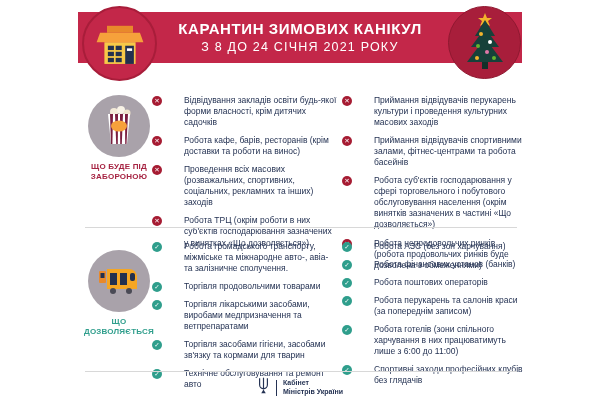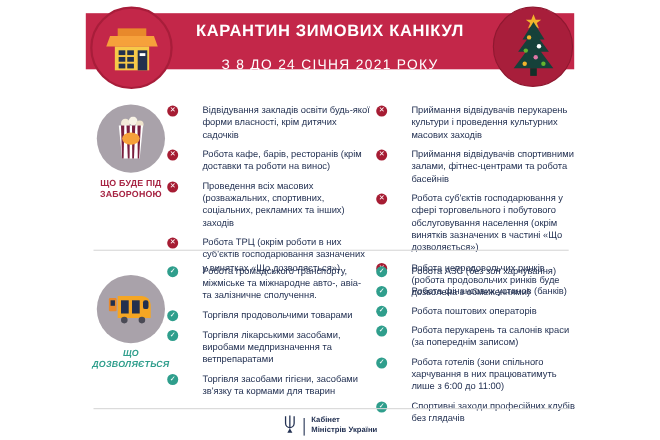--- a/index.html
+++ b/index.html
@@ -2,32 +2,32 @@
 <html><head>
 <meta charset="utf-8">
 <style>
   html,body{margin:0;padding:0;background:#ffffff;}
   body{width:600px;height:400px;font-family:"Liberation Sans","DejaVu Sans",sans-serif;}
   .canvas{position:relative;width:600px;height:400px;background:#fff;overflow:hidden;}
 
   
   .banner{position:absolute;left:78px;top:12px;width:444px;height:51px;background:#c32749;}
   .banner-title{color:#fff;font-weight:bold;font-size:15px;text-align:center;margin-top:8px;letter-spacing:.6px;}
-  .banner-sub{color:#fff;font-size:12.5px;text-align:center;margin-top:15px;letter-spacing:1.2px;}
+  .banner-sub{color:#fff;font-size:12.5px;text-align:center;margin-top:3px;letter-spacing:1.2px;}
   .hdr-circle{position:absolute;border-radius:50%;}
   .shop-circle{left:82px;top:6px;width:75px;height:75px;background:#c32749;border:2px solid #a81d3a;box-sizing:border-box;}
   .tree-circle{left:448px;top:6px;width:73px;height:73px;background:#a81e3b;border:1px solid #8f1830;box-sizing:border-box;}
   .hdr-circle svg{position:absolute;left:50%;top:50%;transform:translate(-50%,-50%);}
 
   
   .rail-circle{position:absolute;width:62px;height:62px;border-radius:50%;background:#a9a2aa;}
   .rail-circle svg{position:absolute;left:50%;top:50%;transform:translate(-50%,-50%);}
   .rail-label{position:absolute;width:78px;text-align:center;font-weight:bold;font-size:8px;line-height:1.3;letter-spacing:.2px;text-transform:uppercase;}
   .rail-label.banned{color:#a62342;}
-  .rail-label.allowed{color:#2f9e8c;font-style:italic;}
+  .rail-label.allowed{color:#2f9e8c;}
   .c1{left:88px;top:95px;}  .l1{left:80px;top:162px;}
   .c2{left:88px;top:250px;} .l2{left:80px;top:317px;}
 
   
   .col{position:absolute;}
   .s1c1{left:152px;top:95px;width:186px;}
   .s1c2{left:342px;top:95px;width:182px;}
   .s2c1{left:152px;top:241px;width:186px;}
   .s2c2{left:342px;top:241px;width:182px;}
   .item{display:flex;gap:22px;margin-bottom:7px;align-items:flex-start;}
@@ -171,20 +171,24 @@
         <span class="txt">Торгівля продовольчими товарами</span>
       </div>
       <div class="item">
         <span class="bullet">✓</span>
         <span class="txt">Торгівля лікарськими засобами, виробами медпризначення та ветпрепаратами</span>
       </div>
       <div class="item">
         <span class="bullet">✓</span>
         <span class="txt">Торгівля засобами гігієни, засобами зв'язку та кормами для тварин</span>
       </div>
+      <div class="item">
+        <span class="bullet">✓</span>
+        <span class="txt">Технічне обслуговування та ремонт авто</span>
+      </div>
     </div>
   <div class="col allowed-col s2c2">
       <div class="item">
         <span class="bullet">✓</span>
         <span class="txt">Робота АЗС (без зон харчування)</span>
       </div>
       <div class="item">
         <span class="bullet">✓</span>
         <span class="txt">Робота фінансових установ (банків)</span>
       </div>

